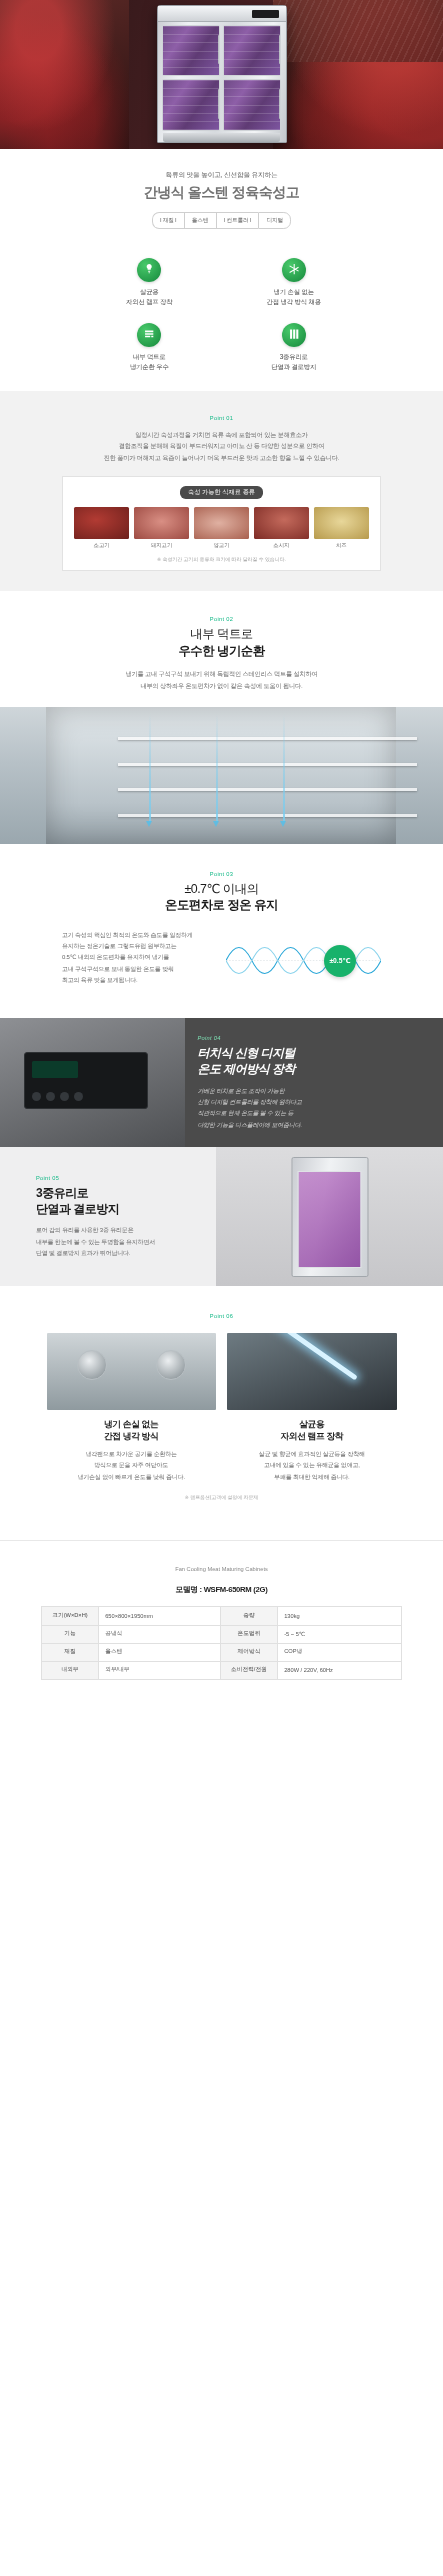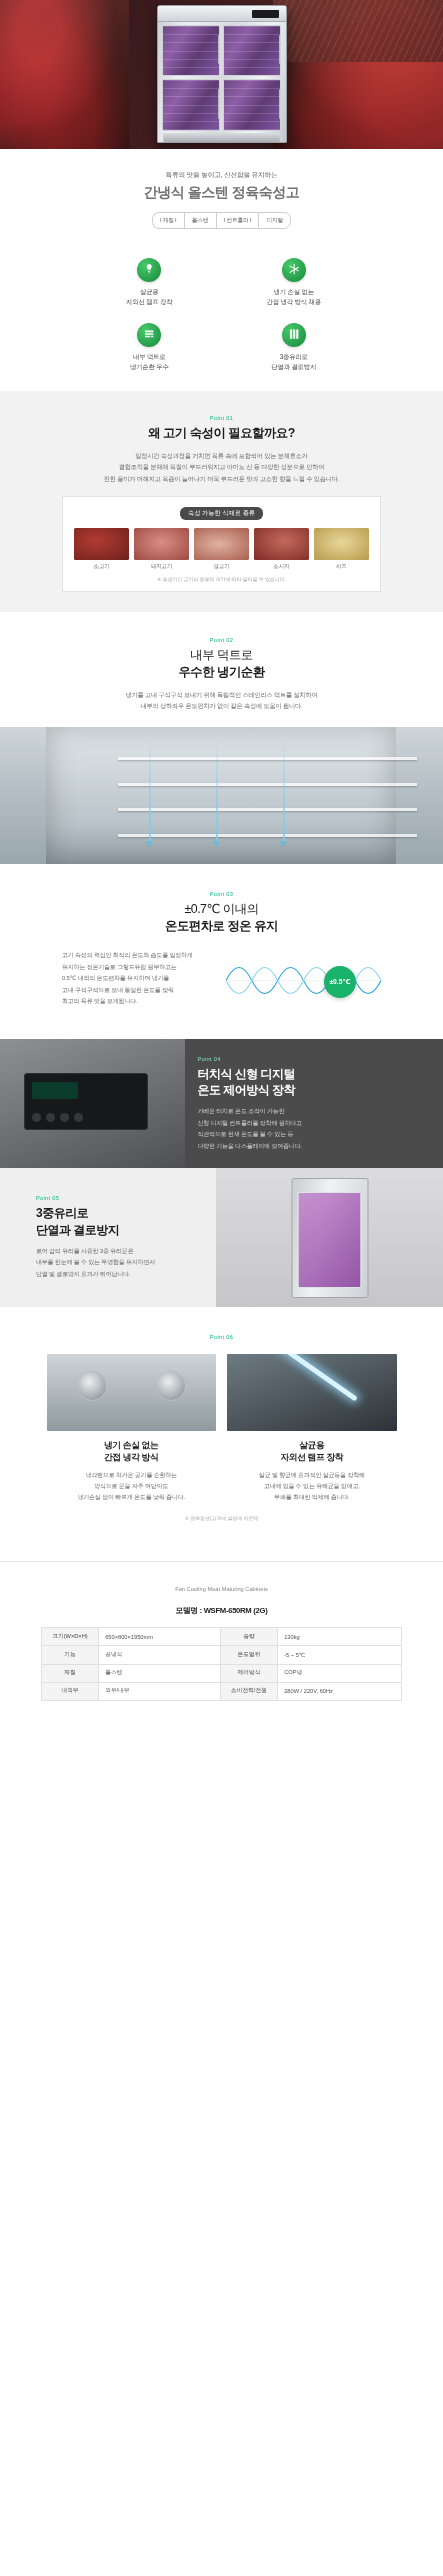--- a/index.html
+++ b/index.html
@@ -159,21 +159,21 @@
     width:185px; height:129px; position:relative;
     background:linear-gradient(160deg,#8e9094,#4e5053);
   }
   .p04 .photo .ctrl{
     position:absolute; left:24px; top:34px; width:124px; height:57px; background:#16181a;
     border-radius:3.1px; border:0.5px solid #2d3033;
   }
   .p04 .photo .ctrl .scr{ position:absolute; left:7.2px; top:7.2px; width:46px; height:17.5px; background:#0b3b2a; border-radius:1.5px;}
   .p04 .photo .ctrl .btns{ position:absolute; left:7.2px; bottom:7.2px; display:flex; gap:4.6px;}
   .p04 .photo .ctrl .btns i{ width:9.3px; height:9.3px; border-radius:50%; background:#34383c; display:block;}
-  .p04 .txt{ flex:1; padding:0 20.6px 0 12.4px;}
+  .p04 .txt{ flex:1; padding:0 20.6px 0 12.4px;font-style:italic;}
   .p04 .point-label{ text-align:left; color:#7fe3b6;}
   .p04 h2{ text-align:left; color:#fff; font-size:12px; margin-top:4.1px;}
   .p04 p.desc{ text-align:left; color:#d2d2d2; font-size:6px; line-height:1.9;}
 
   
   .p05{ display:flex; align-items:center; height:139px; background:#efeff0;}
   .p05 .txt{ width:216px; padding-left:36px;}
   .p05 .point-label{ text-align:left;}
   .p05 h2{ text-align:left; font-size:12px;}
   .p05 p.desc{ text-align:left; font-size:6px; line-height:1.9;}
@@ -292,21 +292,20 @@
         <svg viewBox="0 0 24 24">
             <path d="M4 3h4v18H4zm6 0h4v18h-4zm6 0h4v18h-4z"></path>
           </svg>
       </div>
       <p>3중유리로<br>단열과 결로방지</p>
     </div>
   </div>
 
   <div class="sec p01">
     <div class="point-label">Point 01</div>
-    <h2>왜 고기 숙성이 필요할까요?</h2>
     <p class="desc">일정시간 숙성과정을 거치면 육류 속에 포함되어 있는 분해효소가<br>결합조직을 분해해 육질이 부드러워지고 아미노 산 등 다양한 성분으로 인하여<br>진한 풍미가 더해지고 육즙이 늘어나기 더욱 부드러운 맛과 고소한 향을 느낄 수 있습니다.</p>
     <div class="box">
       <div class="bt-wrap"><span class="bt">숙성 가능한 식재료 종류</span></div>
       <div class="meat-row">
         <div class="meat-cell">
           <div class="img m1"></div>
           <span>소고기</span>
         </div>
         <div class="meat-cell">
           <div class="img m2"></div>

